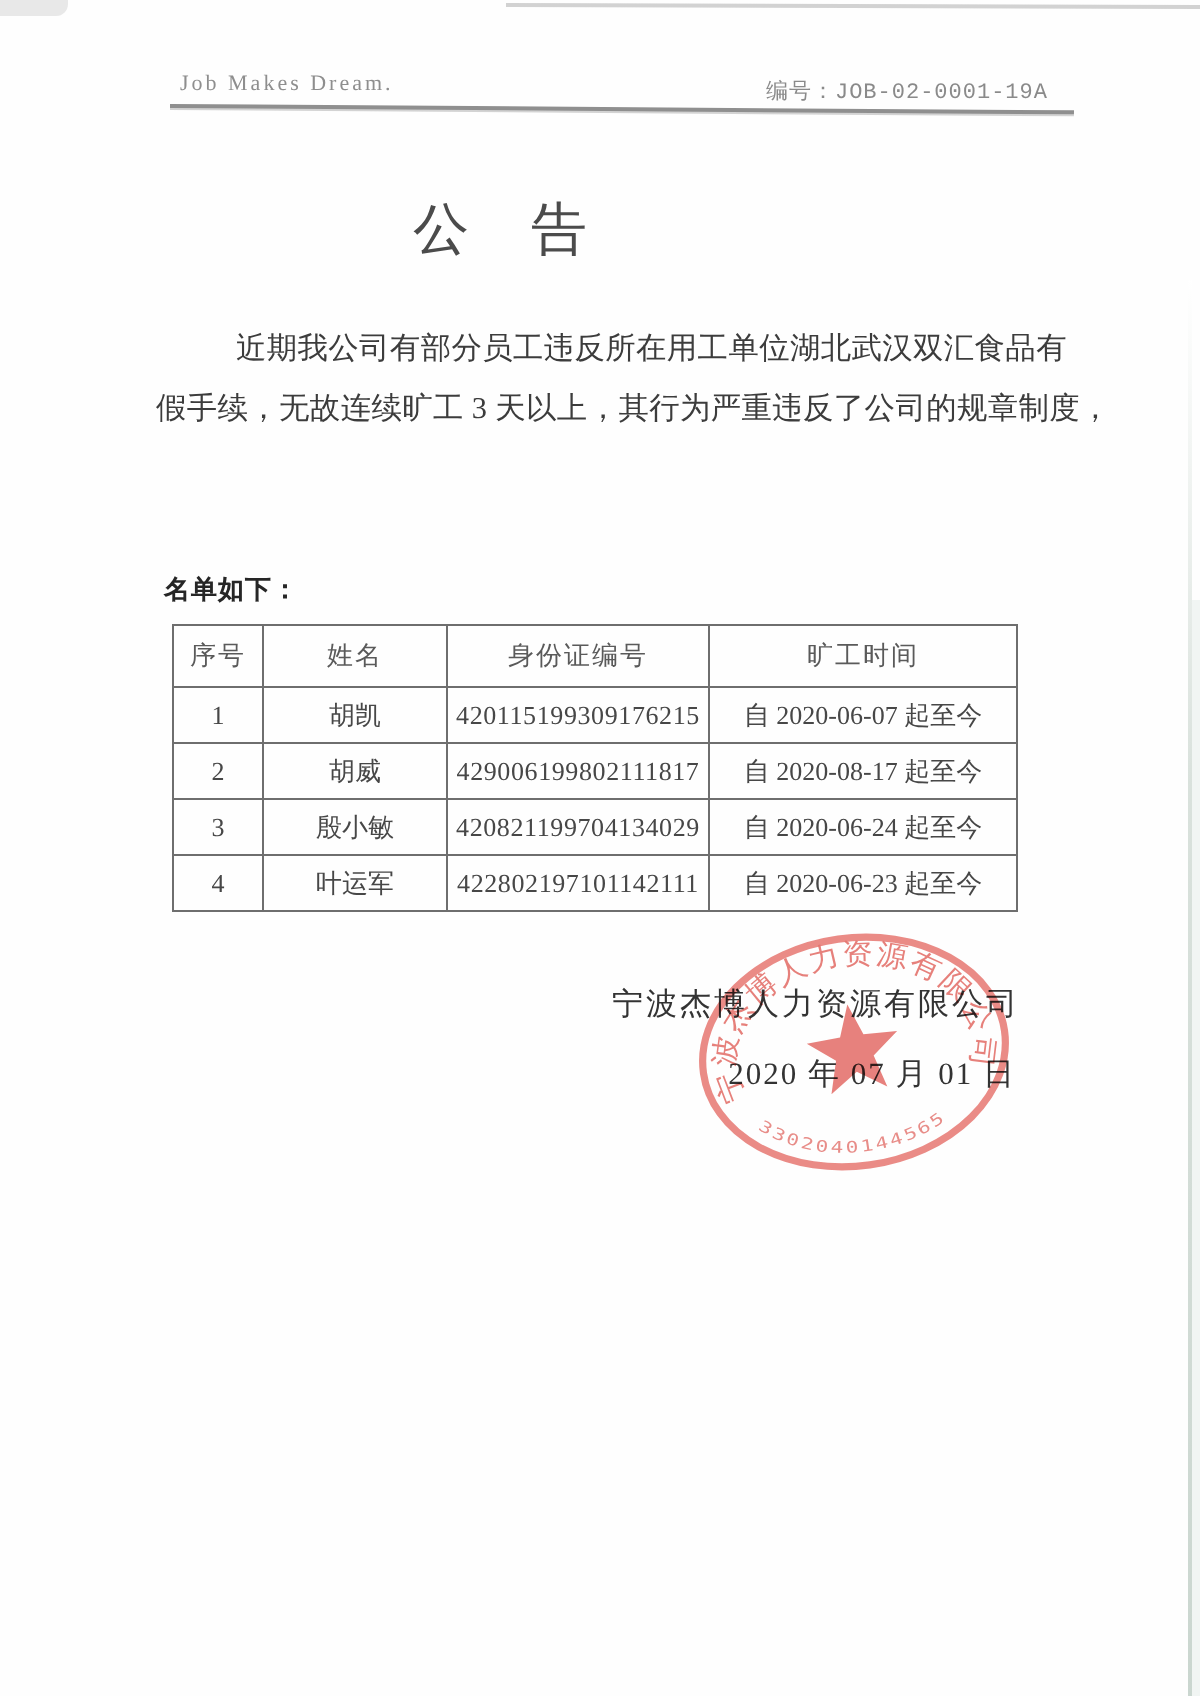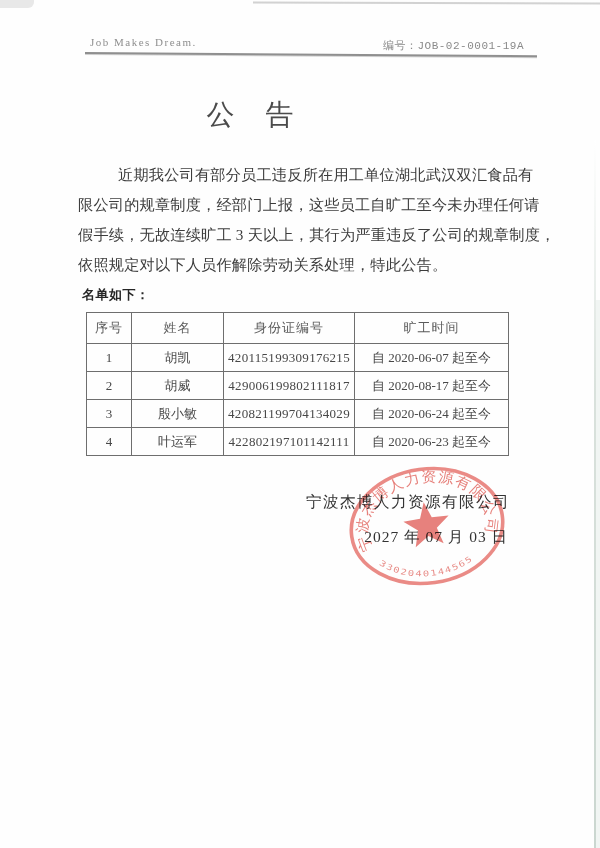--- a/index.html
+++ b/index.html
@@ -72,23 +72,21 @@
   <div class="scan-right-edge"></div>
 
   <div class="hdr-slogan">Job Makes Dream.</div>
   <div class="hdr-number">编号：JOB-02-0001-19A</div>
   <div class="hdr-rule"></div>
 
   <div class="doc-title">公 告</div>
 
   <div class="body-block">
     <div class="body-line indent">近期我公司有部分员工违反所在用工单位湖北武汉双汇食品有</div>
-    <div class="body-line">限公司的规章制度，经部门上报，这些员工自旷工至今未办理任何请</div>
     <div class="body-line">假手续，无故连续旷工 3 天以上，其行为严重违反了公司的规章制度，</div>
-    <div class="body-line">依照规定对以下人员作解除劳动关系处理，特此公告。</div>
   </div>
 
   <div class="list-label">名单如下：</div>
 
   <table class="notice-table">
     <colgroup>
       <col class="col-no">
         <col class="col-name">
         <col class="col-id">
         <col class="col-time">
@@ -121,21 +119,21 @@
     <tr>
       <td class="cell-no">4</td>
       <td>叶运军</td>
       <td class="cell-id">422802197101142111</td>
       <td class="cell-time">自 2020-06-23 起至今</td>
     </tr>
   </tbody>
     </table>
 
   <div class="sig-company">宁波杰博人力资源有限公司</div>
-  <div class="sig-date">2027 年 07 月 03 日</div>
+  <div class="sig-date">2020 年 07 月 01 日</div>
 
   <svg class="seal" viewBox="0 0 170 126" xmlns="http://www.w3.org/2000/svg">
     <defs>
       <path id="sealTopArc" d="M 28.6 78 A 60 44 0 1 1 141.4 78" fill="none"></path>
       <path id="sealBottomArc" d="M 29.3 91.7 A 68 50 0 0 0 140.7 91.7" fill="none"></path>
     </defs>
     <g transform="rotate(-8 85 63)" opacity="0.9">
       <ellipse cx="85" cy="63" rx="76" ry="57" fill="none" stroke="#e0544c" stroke-width="3.6" opacity="0.85"></ellipse>
       <path fill="#dd4b43" opacity="0.88" d="M85,39 L90.9,54.9 L107.8,55.6 L94.5,66.1 L99.1,82.4 L85,73 L70.9,82.4 L75.5,66.1 L62.2,55.6 L79.1,54.9 Z"></path>
       <text fill="#de4f47" opacity="0.9" font-size="14.5" font-family="Liberation Serif, DejaVu Serif, serif" letter-spacing="1">

